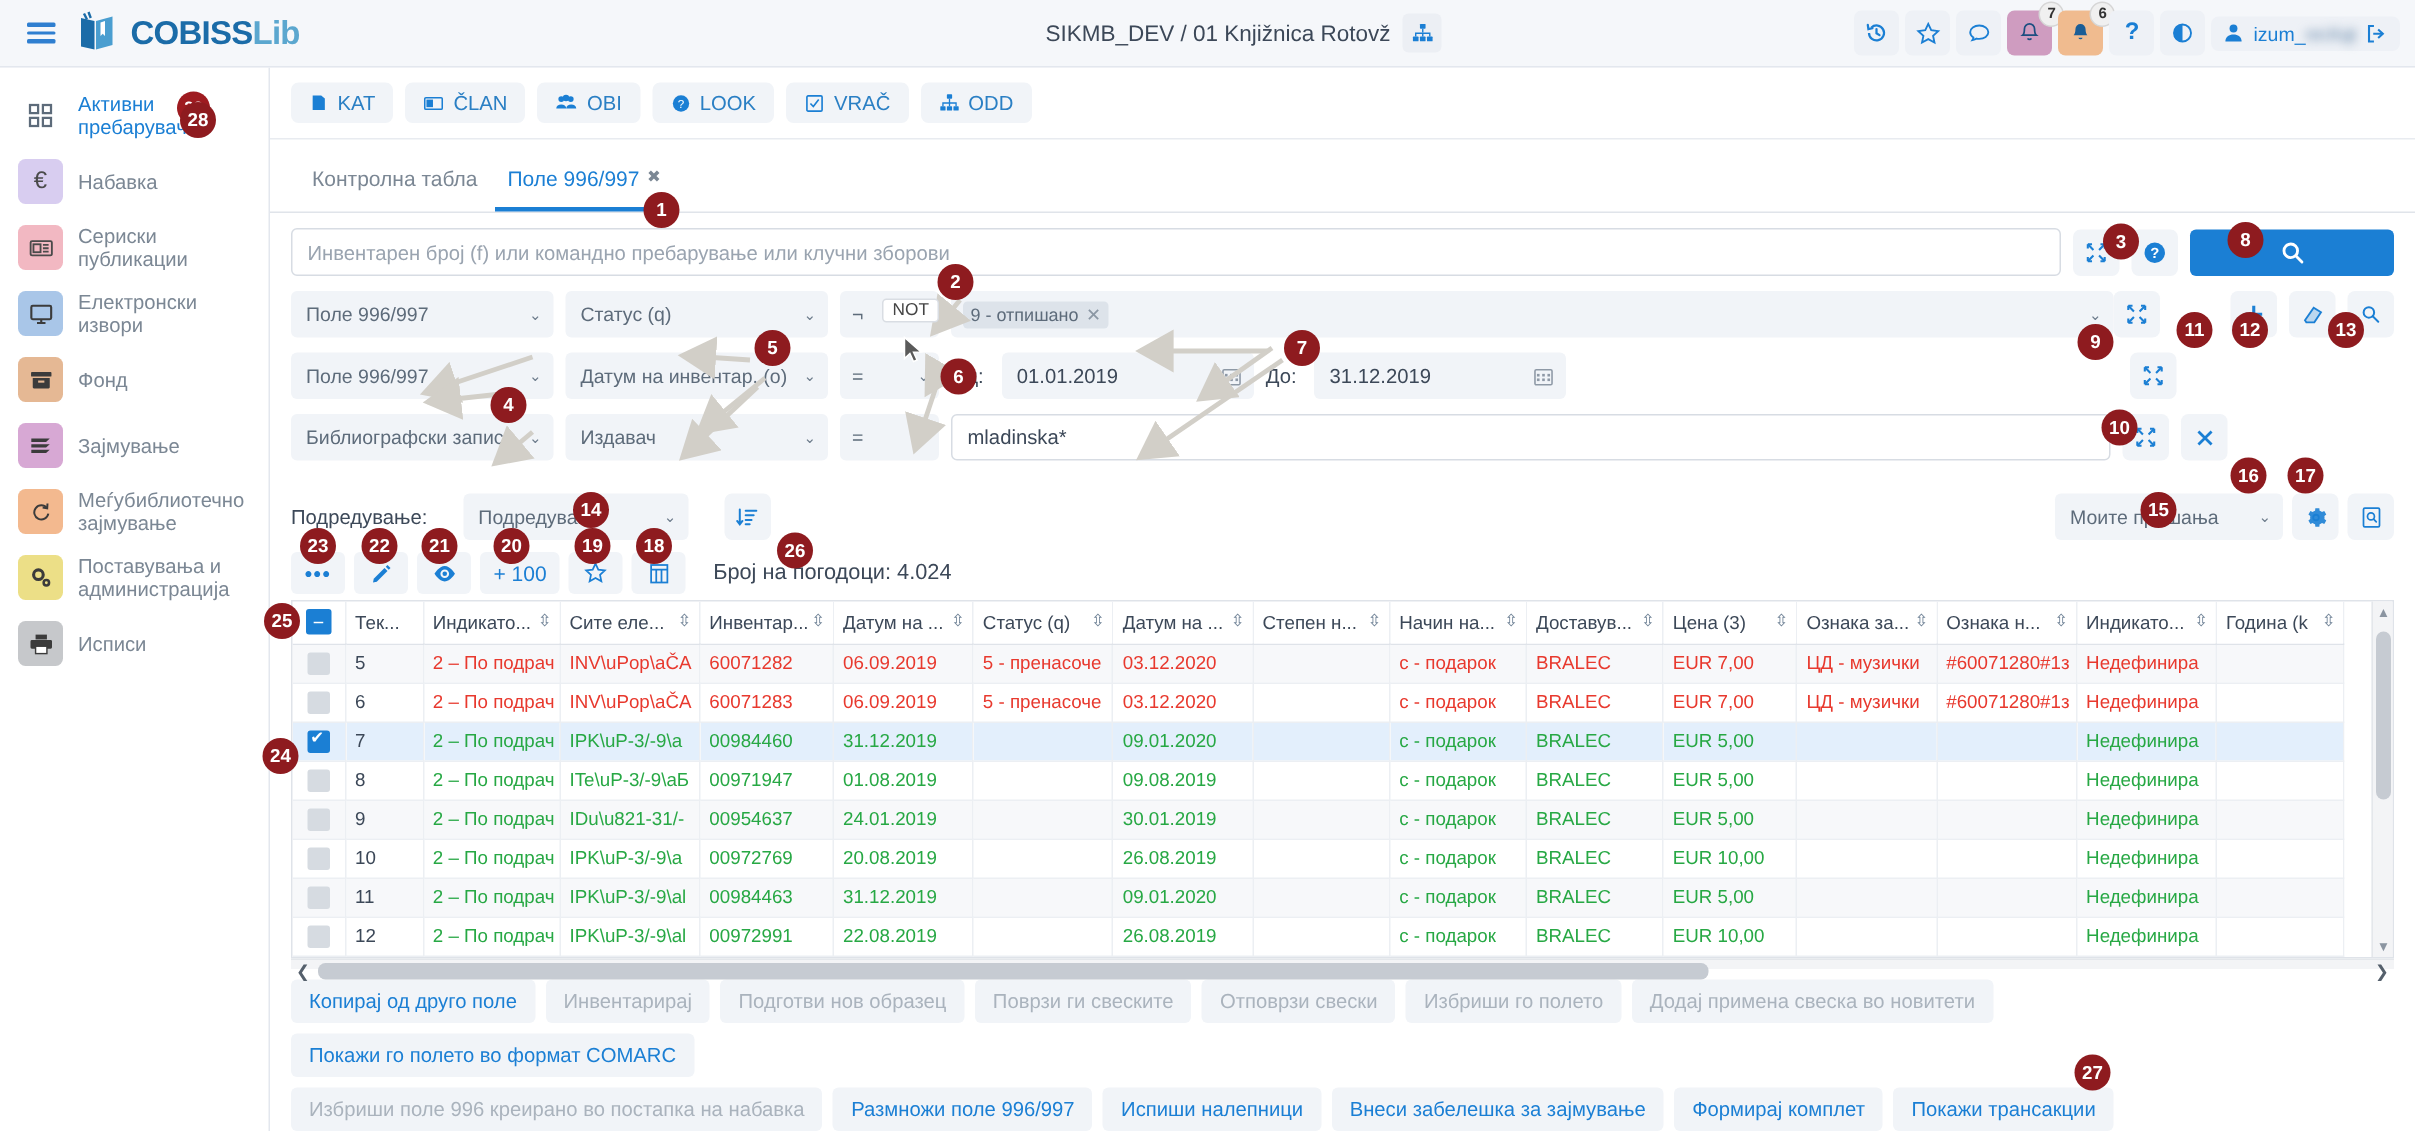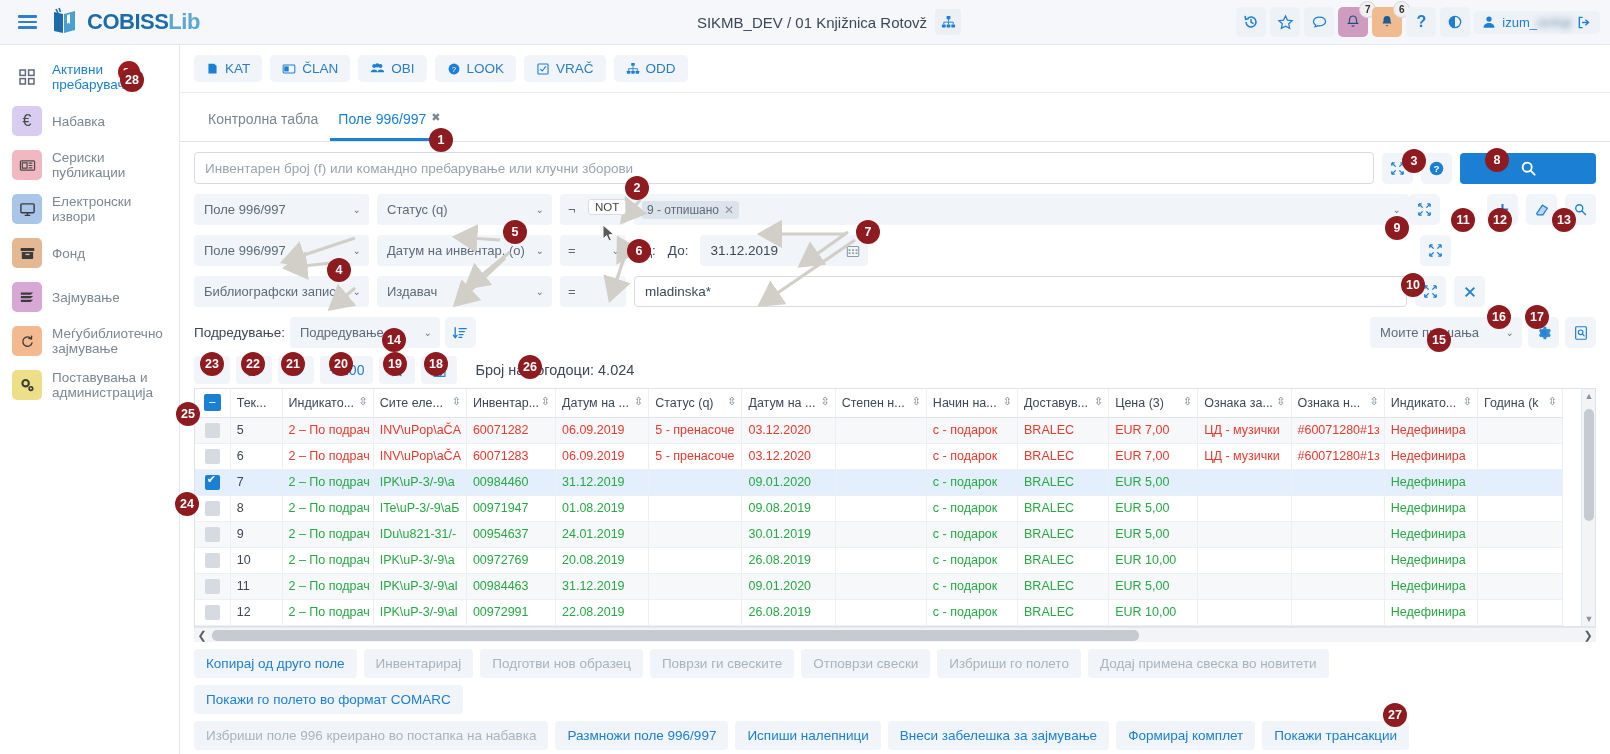--- a/index.html
+++ b/index.html
@@ -128,21 +128,21 @@
     flex: 1; height: 31px; background: #fff; border: 1px solid #d7dce3; border-radius: 4px;
     padding: 0 10px; font-size: 13.5px; color: #3c4858; display: flex; align-items: center;
   }
   .datefield {
     height: 31px; background: #f1f4f8; border-radius: 4px; display: flex; align-items: center;
     justify-content: space-between; padding: 0 8px 0 10px; font-size: 13.5px; color: #3c4858; width: 168px;
   }
   .dlabel { font-size: 13.5px; color: #3c4858; margin-right: 4px; }
 
   
-  .sortrow { display: flex; align-items: center; gap: 5px; margin-top: 10px; }
+  .sortrow { display: flex; align-items: center; gap: 24px; margin-top: 22px; }
   .sortlabel { font-size: 13.5px; color: #3c4858; }
   .miniq { margin-left: auto; display: flex; align-items: center; gap: 6px; }
 
   
   .toolrow { display: flex; align-items: center; gap: 6px; margin-top: 8px; padding-bottom: 4px; }
   .tool {
     height: 28px; min-width: 36px; border-radius: 4px; background: #f1f4f8;
     display: flex; align-items: center; justify-content: center; color: #1b7fd4;
     padding: 0 9px; cursor: pointer; font-size: 14px;
   }
@@ -371,20 +371,30 @@
       </div>
       <div class="sb-item">
         <span class="sb-ico" style="background:#ecdf87">
           <svg width="17" height="17" viewBox="0 0 18 18" fill="#3b3b3b">
             <circle cx="7" cy="6.5" r="3.4" fill="none" stroke="#3b3b3b" stroke-width="2.2"></circle>
             <circle cx="12.6" cy="12.2" r="1.9" fill="none" stroke="#3b3b3b" stroke-width="1.8"></circle>
           </svg>
         </span>
         <span class="sb-lbl">Поставувања и администрација</span>
       </div>
+      <div class="sb-item">
+        <span class="sb-ico" style="background:#c6c8cb">
+          <svg width="17" height="17" viewBox="0 0 18 18" fill="#3b3b3b">
+            <rect x="5" y="2.2" width="8" height="3.4"></rect>
+              <path d="M2.4 6h13.2a1 1 0 0 1 1 1v4.2a1 1 0 0 1-1 1H2.4a1 1 0 0 1-1-1V7a1 1 0 0 1 1-1z"></path>
+            <rect x="5" y="10.4" width="8" height="5.2" fill="#fff" stroke="#3b3b3b" stroke-width="1"></rect>
+          </svg>
+        </span>
+        <span class="sb-lbl">Исписи</span>
+      </div>
     </div>
 
     <div class="main">
 
       <div class="modbar">
         <div class="modbtn">
           <svg width="13" height="13" viewBox="0 0 16 16" fill="#1b7fd4">
               <path d="M3 2h7l3 2.5V14H3z"></path>
             </svg>
           <span>KAT</span>
@@ -519,20 +529,32 @@
           </div>
           <div class="sel w2">
             <span>Датум на инвентар. (о)</span>
               <span class="caret">⌄</span>
           </div>
           <div class="sel op">
             <span>=</span>
               <span class="caret">⌄</span>
           </div>
           <span class="dlabel">Од:</span>
+          <div class="datefield">
+            <span>01.01.2019</span>
+            <svg width="14" height="14" viewBox="0 0 16 16" fill="#8e99a6">
+              <rect x="1.5" y="2.8" width="13" height="11.5" rx="1" fill="none" stroke="#8e99a6" stroke-width="1.2"></rect>
+              <rect x="3" y="6" width="2" height="2"></rect>
+                <rect x="7" y="6" width="2" height="2"></rect>
+                <rect x="11" y="6" width="2" height="2"></rect>
+              <rect x="3" y="9.5" width="2" height="2"></rect>
+                <rect x="7" y="9.5" width="2" height="2"></rect>
+                <rect x="11" y="9.5" width="2" height="2"></rect>
+            </svg>
+          </div>
           <span class="dlabel">До:</span>
           <div class="datefield">
             <span>31.12.2019</span>
             <svg width="14" height="14" viewBox="0 0 16 16" fill="#8e99a6">
               <rect x="1.5" y="2.8" width="13" height="11.5" rx="1" fill="none" stroke="#8e99a6" stroke-width="1.2"></rect>
               <rect x="3" y="6" width="2" height="2"></rect>
                 <rect x="7" y="6" width="2" height="2"></rect>
                 <rect x="11" y="6" width="2" height="2"></rect>
               <rect x="3" y="9.5" width="2" height="2"></rect>
                 <rect x="7" y="9.5" width="2" height="2"></rect>

